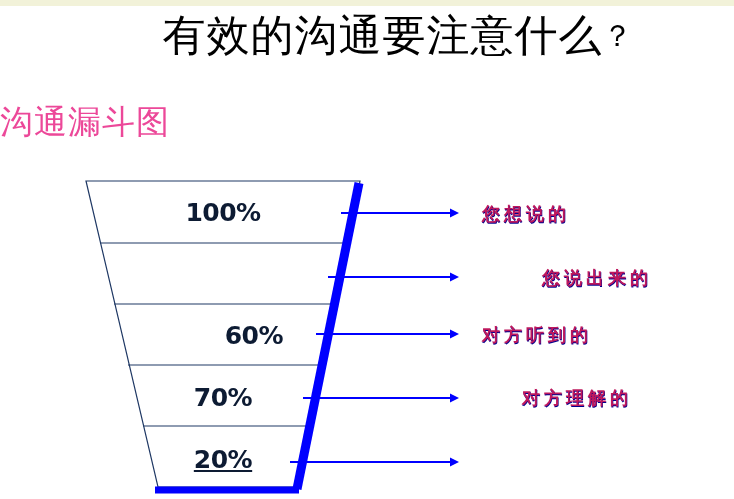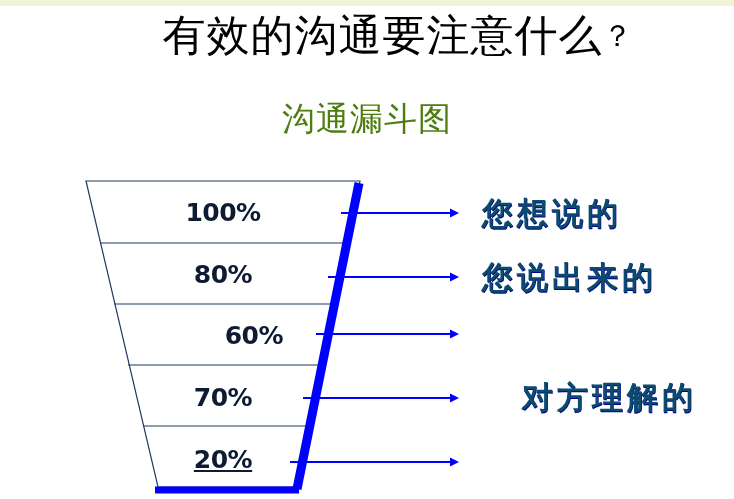--- a/index.html
+++ b/index.html
@@ -45,25 +45,25 @@
   }
   .slide-title .qmark {
     font-size: 30px;
     vertical-align: 4px;
   }
   .slide-subtitle {
     position: absolute;
     left: 0;
     top: 100px;
     width: 734px;
-    text-align: center;
-    font-family: Liberation Mono, monospace;
+    text-align: left;
+    font-family: Liberation Serif, serif;
     font-size: 33px;
     line-height: 44px;
-    color: #4d7c0f;
+    color: #ec4899;
     letter-spacing: 1px;
     white-space: nowrap;
   }
 
   
   #funnel-area {
     position: absolute;
     left: 0;
     top: 0;
     width: 470px;
@@ -86,23 +86,23 @@
     letter-spacing: -0.5px;
   }
 
   
   .stage-label {
     position: absolute;
     left: 482px;
     width: 230px;
     font-family: "DejaVu Sans", "Liberation Sans", sans-serif;
     font-weight: bold;
-    font-size: 31px;
+    font-size: 18px;
     line-height: 27px;
-    color: #0c4a6e;
+    color: #be185d;
     letter-spacing: 4px;
     white-space: nowrap;
     text-shadow: 0.5px 0.5px 0 #00008f;
   }
 </style>
 </head>
 <body>
 
 <div id="slide">
 
@@ -147,24 +147,24 @@
           <polygon points="450,393.5 459,398 450,402.5" fill="#0000ff"></polygon>
         </g>
         <g>
           <line x1="290" y1="462" x2="450" y2="462" stroke="#0000ff" stroke-width="2"></line>
           <polygon points="450,457.5 459,462 450,466.5" fill="#0000ff"></polygon>
         </g>
       </g>
     </svg>
 
     <div class="pct-label" style="left:163px; top:200px;">100%</div>
-    <div class="pct-label" style="left:163px; top:262px;">80%</div>
     <div class="pct-label" style="left:163px; top:323px;text-align:right;">60%</div>
     <div class="pct-label" style="left:163px; top:385px;">70%</div>
     <div class="pct-label" style="left:163px; top:447px;text-decoration:underline;">20%</div>
 
   </div>
 
   <div class="stage-label" style="top:200px;">您想说的</div>
-  <div class="stage-label" style="top:264px;">您说出来的</div>
+  <div class="stage-label" style="top:264px;text-align:center;">您说出来的</div>
+  <div class="stage-label" style="top:321px;">对方听到的</div>
   <div class="stage-label" style="top:384px;margin-left:40px;">对方理解的</div>
 
 </div>
 
 </body></html>

